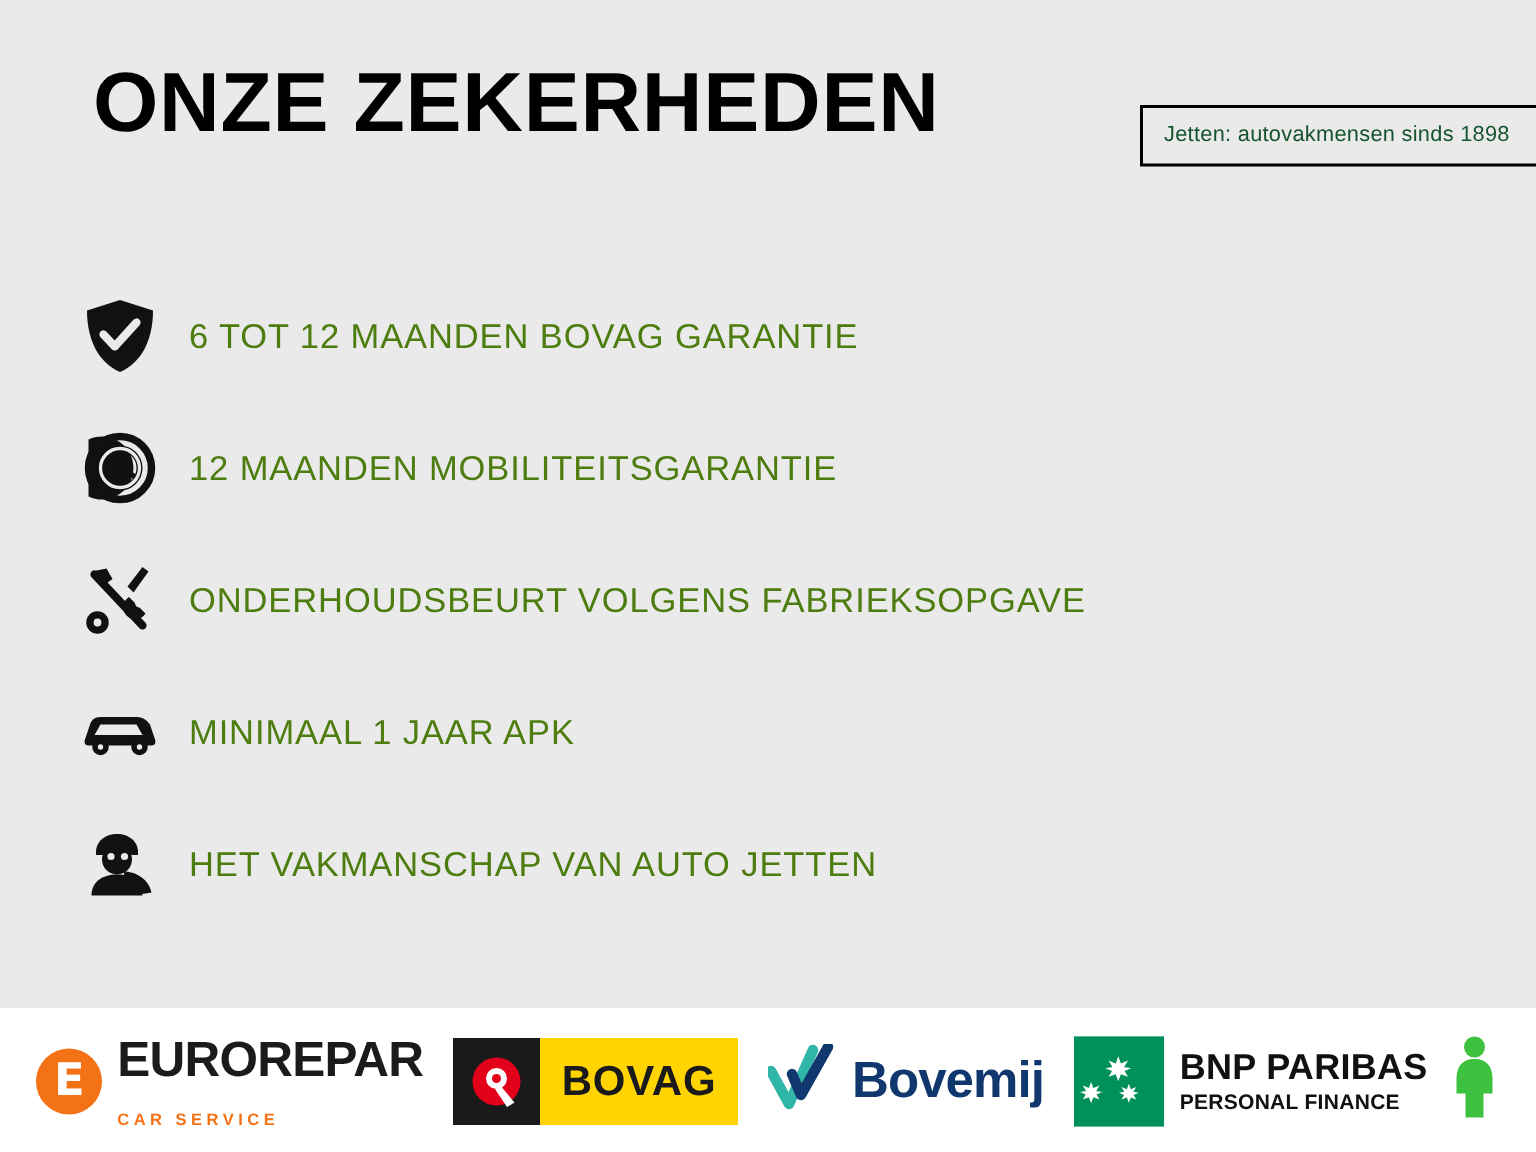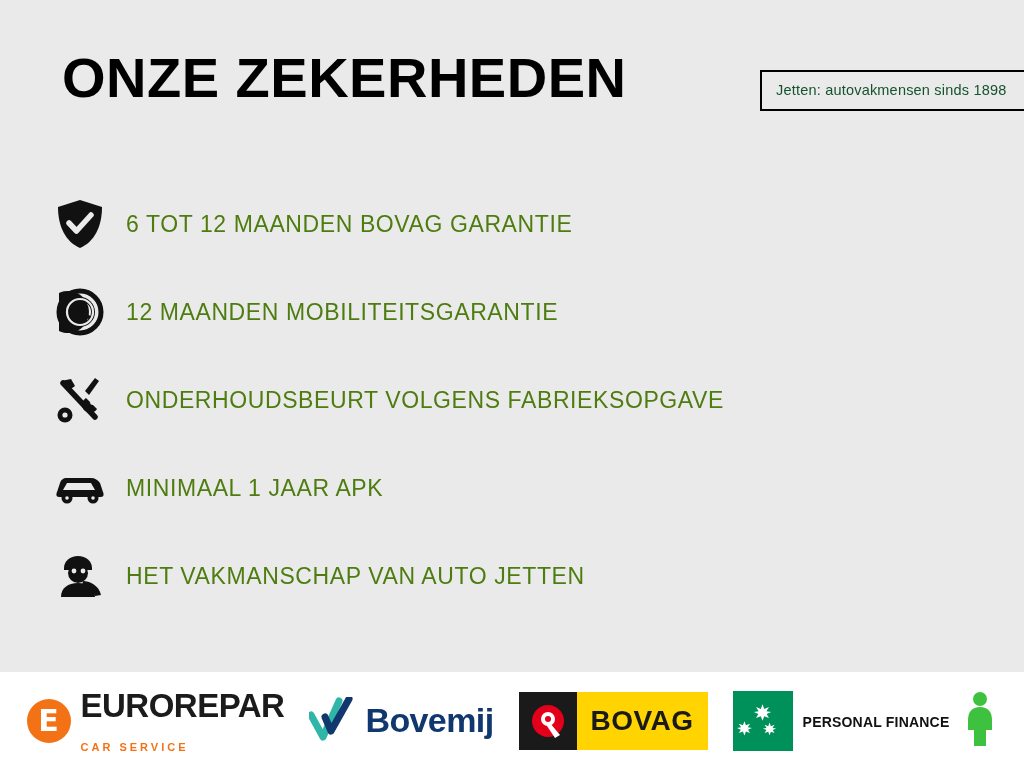--- a/index.html
+++ b/index.html
@@ -25,21 +25,21 @@
 
   
   .header {
     position: relative;
     height: 170px;
     flex: 0 0 auto;
   }
   .page-title {
     position: absolute;
     left: 62px;
-    top: 50px;
+    top: 40px;
     font-size: 56px;
     font-weight: bold;
     letter-spacing: 0.5px;
     line-height: 1;
     color: #000;
   }
   .tagline-box {
     position: absolute;
     right: -4px;
     top: 70px;
@@ -290,56 +290,57 @@
     <div class="logo logo-eurorepar">
       <span class="er-mark">
         <span class="er-e">E</span>
       </span>
       <span class="er-text">
         <span class="er-name">EUROREPAR</span>
         <div class="er-sub">CAR SERVICE</div>
       </span>
     </div>
 
-    <div class="logo logo-bovemij">
-      <span class="bm-check">
-        <svg width="46" height="44" viewBox="0 0 46 44">
-          <path d="M2 18 L14 40 L30 4" fill="none" stroke="#2fb6a8" stroke-width="7" stroke-linecap="round" stroke-linejoin="round"></path>
-          <path d="M16 20 L22 34 L40 2" fill="none" stroke="#10386e" stroke-width="7" stroke-linecap="round" stroke-linejoin="round"></path>
-        </svg>
-      </span>
-      <span class="bm-name">Bovemij</span>
-    </div>
-
     <div class="logo logo-bovag">
       <span class="bovag-left">
         <svg width="40" height="40" viewBox="0 0 40 40">
           <circle cx="20" cy="20" r="16" fill="#e2001a"></circle>
           <circle cx="20" cy="18" r="7" fill="#fff"></circle>
           <circle cx="20" cy="18" r="3" fill="#e2001a"></circle>
           <path d="M22 22 L32 34 L27 37 L19 25 Z" fill="#fff"></path>
         </svg>
       </span>
       <span class="bovag-right">
         <span class="bovag-word">BOVAG</span>
       </span>
+    </div>
+
+    <div class="logo logo-bovemij">
+      <span class="bm-check">
+        <svg width="46" height="44" viewBox="0 0 46 44">
+          <path d="M2 18 L14 40 L30 4" fill="none" stroke="#2fb6a8" stroke-width="7" stroke-linecap="round" stroke-linejoin="round"></path>
+          <path d="M16 20 L22 34 L40 2" fill="none" stroke="#10386e" stroke-width="7" stroke-linecap="round" stroke-linejoin="round"></path>
+        </svg>
+      </span>
+      <span class="bm-name">Bovemij</span>
     </div>
 
     <div class="logo logo-bnp">
       <span class="bnp-square">
         <svg width="60" height="60" viewBox="0 0 60 60">
           <rect width="60" height="60" fill="#00915a"></rect>
           <g fill="#fff">
             <path d="M30 8 l2.4 6.6 L39 12 l-3.6 5.8 L42 19 l-6.2 2.6 L39 27 l-6.6-2.4 L30 31 l-2.4-6.4 L21 27 l3.2-5.4 L18 19 l6.6-1.2 L21 12 l6.6 2.6 Z" transform="translate(0,6) scale(0.72) translate(11,2)"></path>
             <path d="M30 8 l2.4 6.6 L39 12 l-3.6 5.8 L42 19 l-6.2 2.6 L39 27 l-6.6-2.4 L30 31 l-2.4-6.4 L21 27 l3.2-5.4 L18 19 l6.6-1.2 L21 12 l6.6 2.6 Z" transform="translate(-14,24) scale(0.62) translate(11,2)"></path>
             <path d="M30 8 l2.4 6.6 L39 12 l-3.6 5.8 L42 19 l-6.2 2.6 L39 27 l-6.6-2.4 L30 31 l-2.4-6.4 L21 27 l3.2-5.4 L18 19 l6.6-1.2 L21 12 l6.6 2.6 Z" transform="translate(14,26) scale(0.55) translate(11,2)"></path>
           </g>
         </svg>
       </span>
       <span class="bnp-text">
+        <div class="bnp-name">BNP PARIBAS</div>
         <div class="bnp-sub">PERSONAL FINANCE</div>
       </span>
       <span class="bnp-figure">
         <svg width="34" height="58" viewBox="0 0 34 58">
           <circle cx="17" cy="9" r="7" fill="#3ec13e"></circle>
           <path d="M17 17 C9 17 5 22 5 30 L5 40 L11 40 L11 56 L23 56 L23 40 L29 40 L29 30 C29 22 25 17 17 17 Z" fill="#3ec13e"></path>
         </svg>
       </span>
     </div>
 

